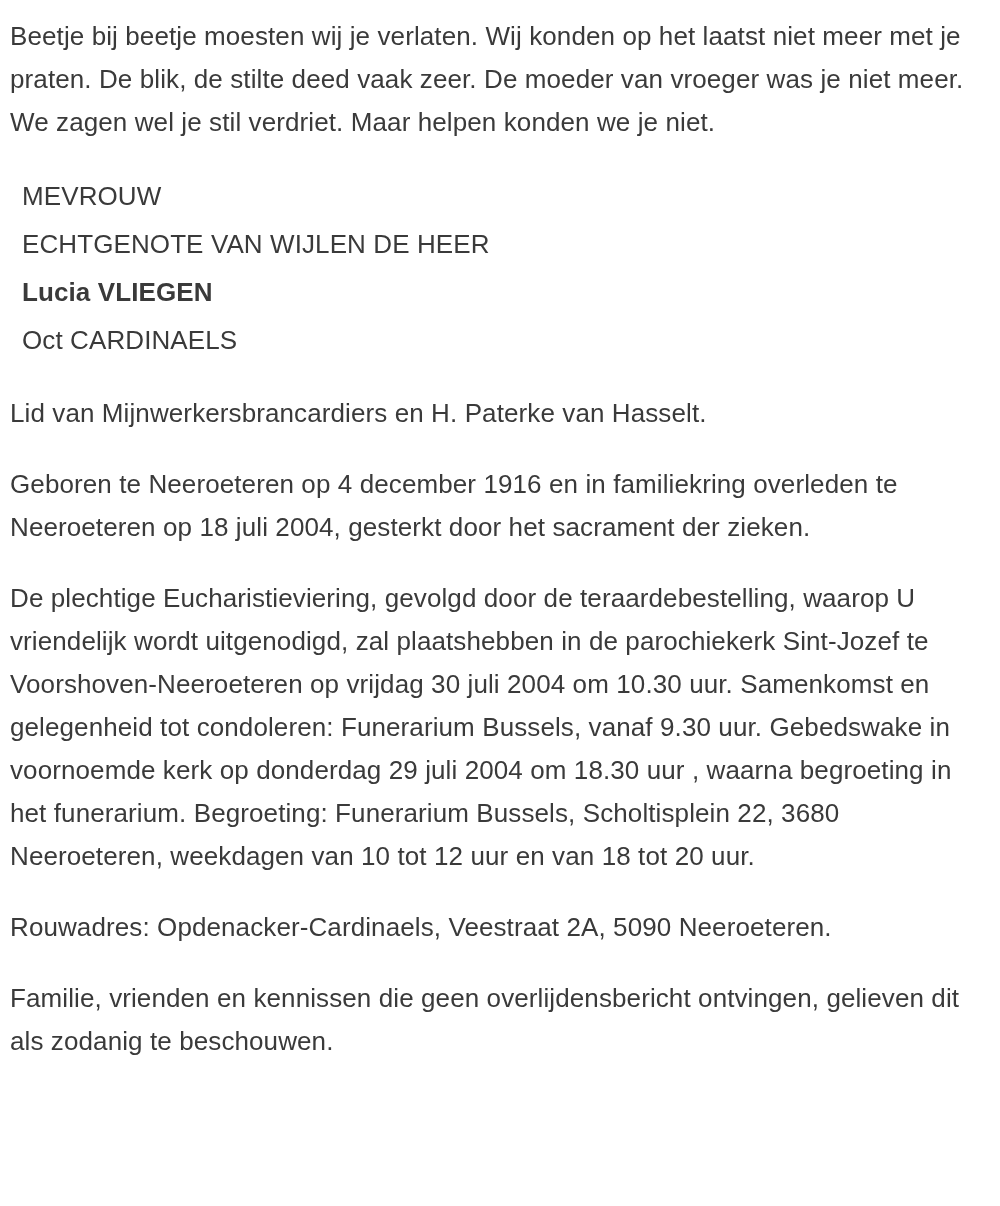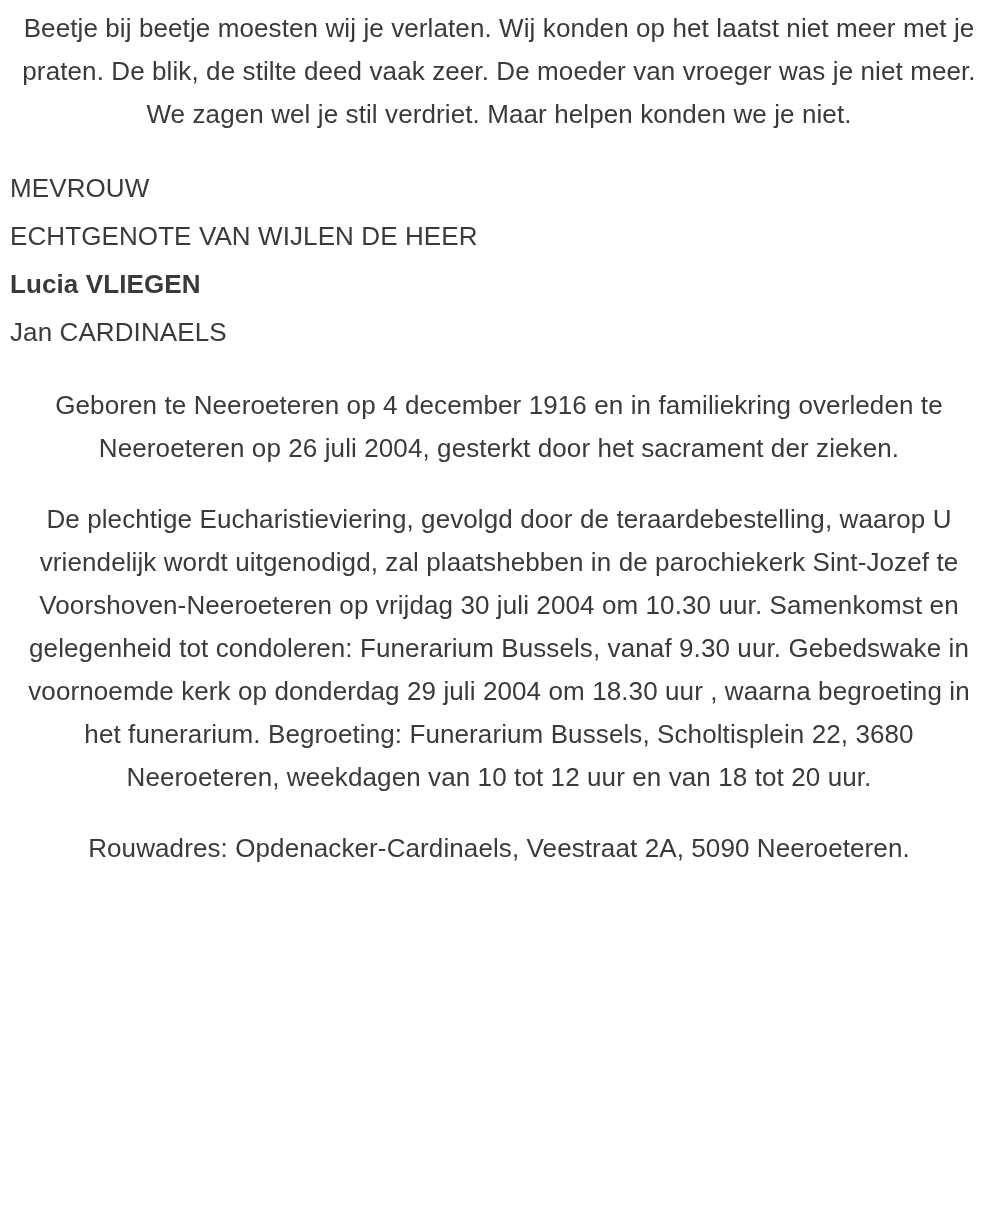--- a/index.html
+++ b/index.html
@@ -13,29 +13,28 @@
     font-family: "Liberation Sans", "DejaVu Sans", sans-serif;
     color: #3a3a3a;
     -webkit-font-smoothing: antialiased;
   }
   .doc {
     box-sizing: border-box;
     width: 1000px;
     padding: 7px 12px 20px 10px;
   }
   .para {
-    margin: 0 0 28px 0;
+    margin: 8px 0 28px 0;
     font-size: 26px;
     line-height: 43px;
     font-weight: 400;
     letter-spacing: 0.1px;
-    text-align: center;
   }
   .header-block {
-    margin: 0 0 28px 0;
+    margin: 0 0 28px 12px;
   }
   .hline {
     margin: 0;
     font-size: 26px;
     line-height: 48px;
     font-weight: 400;
     letter-spacing: 0.1px;
   }
   .hline.name {
     font-weight: 700;
@@ -45,24 +44,26 @@
 <body>
 
 <div class="doc">
 
   <p class="para">Beetje bij beetje moesten wij je verlaten. Wij konden op het laatst niet meer met je praten. De blik, de stilte deed vaak zeer. De moeder van vroeger was je niet meer. We zagen wel je stil verdriet. Maar helpen konden we je niet.</p>
 
   <div class="header-block">
     <p class="hline">MEVROUW</p>
     <p class="hline">ECHTGENOTE VAN WIJLEN DE HEER</p>
     <p class="hline name">Lucia VLIEGEN</p>
-    <p class="hline">Jan CARDINAELS</p>
+    <p class="hline">Oct CARDINAELS</p>
   </div>
 
+  <p class="para">Lid van Mijnwerkersbrancardiers en H. Paterke van Hasselt.</p>
 
-  <p class="para">Geboren te Neeroeteren op 4 december 1916 en in familiekring overleden te Neeroeteren op 26 juli 2004, gesterkt door het sacrament der zieken.</p>
+  <p class="para">Geboren te Neeroeteren op 4 december 1916 en in familiekring overleden te Neeroeteren op 18 juli 2004, gesterkt door het sacrament der zieken.</p>
 
   <p class="para">De plechtige Eucharistieviering, gevolgd door de teraardebestelling, waarop U vriendelijk wordt uitgenodigd, zal plaatshebben in de parochiekerk Sint-Jozef te Voorshoven-Neeroeteren op vrijdag 30 juli 2004 om 10.30 uur. Samenkomst en gelegenheid tot condoleren: Funerarium Bussels, vanaf 9.30 uur. Gebedswake in voornoemde kerk op donderdag 29 juli 2004 om 18.30 uur , waarna begroeting in het funerarium. Begroeting: Funerarium Bussels, Scholtisplein 22, 3680 Neeroeteren, weekdagen van 10 tot 12 uur en van 18 tot 20 uur.</p>
 
   <p class="para">Rouwadres: Opdenacker-Cardinaels, Veestraat 2A, 5090 Neeroeteren.</p>
 
+  <p class="para">Familie, vrienden en kennissen die geen overlijdensbericht ontvingen, gelieven dit als zodanig te beschouwen.</p>
 
 </div>
 
 </body></html>

